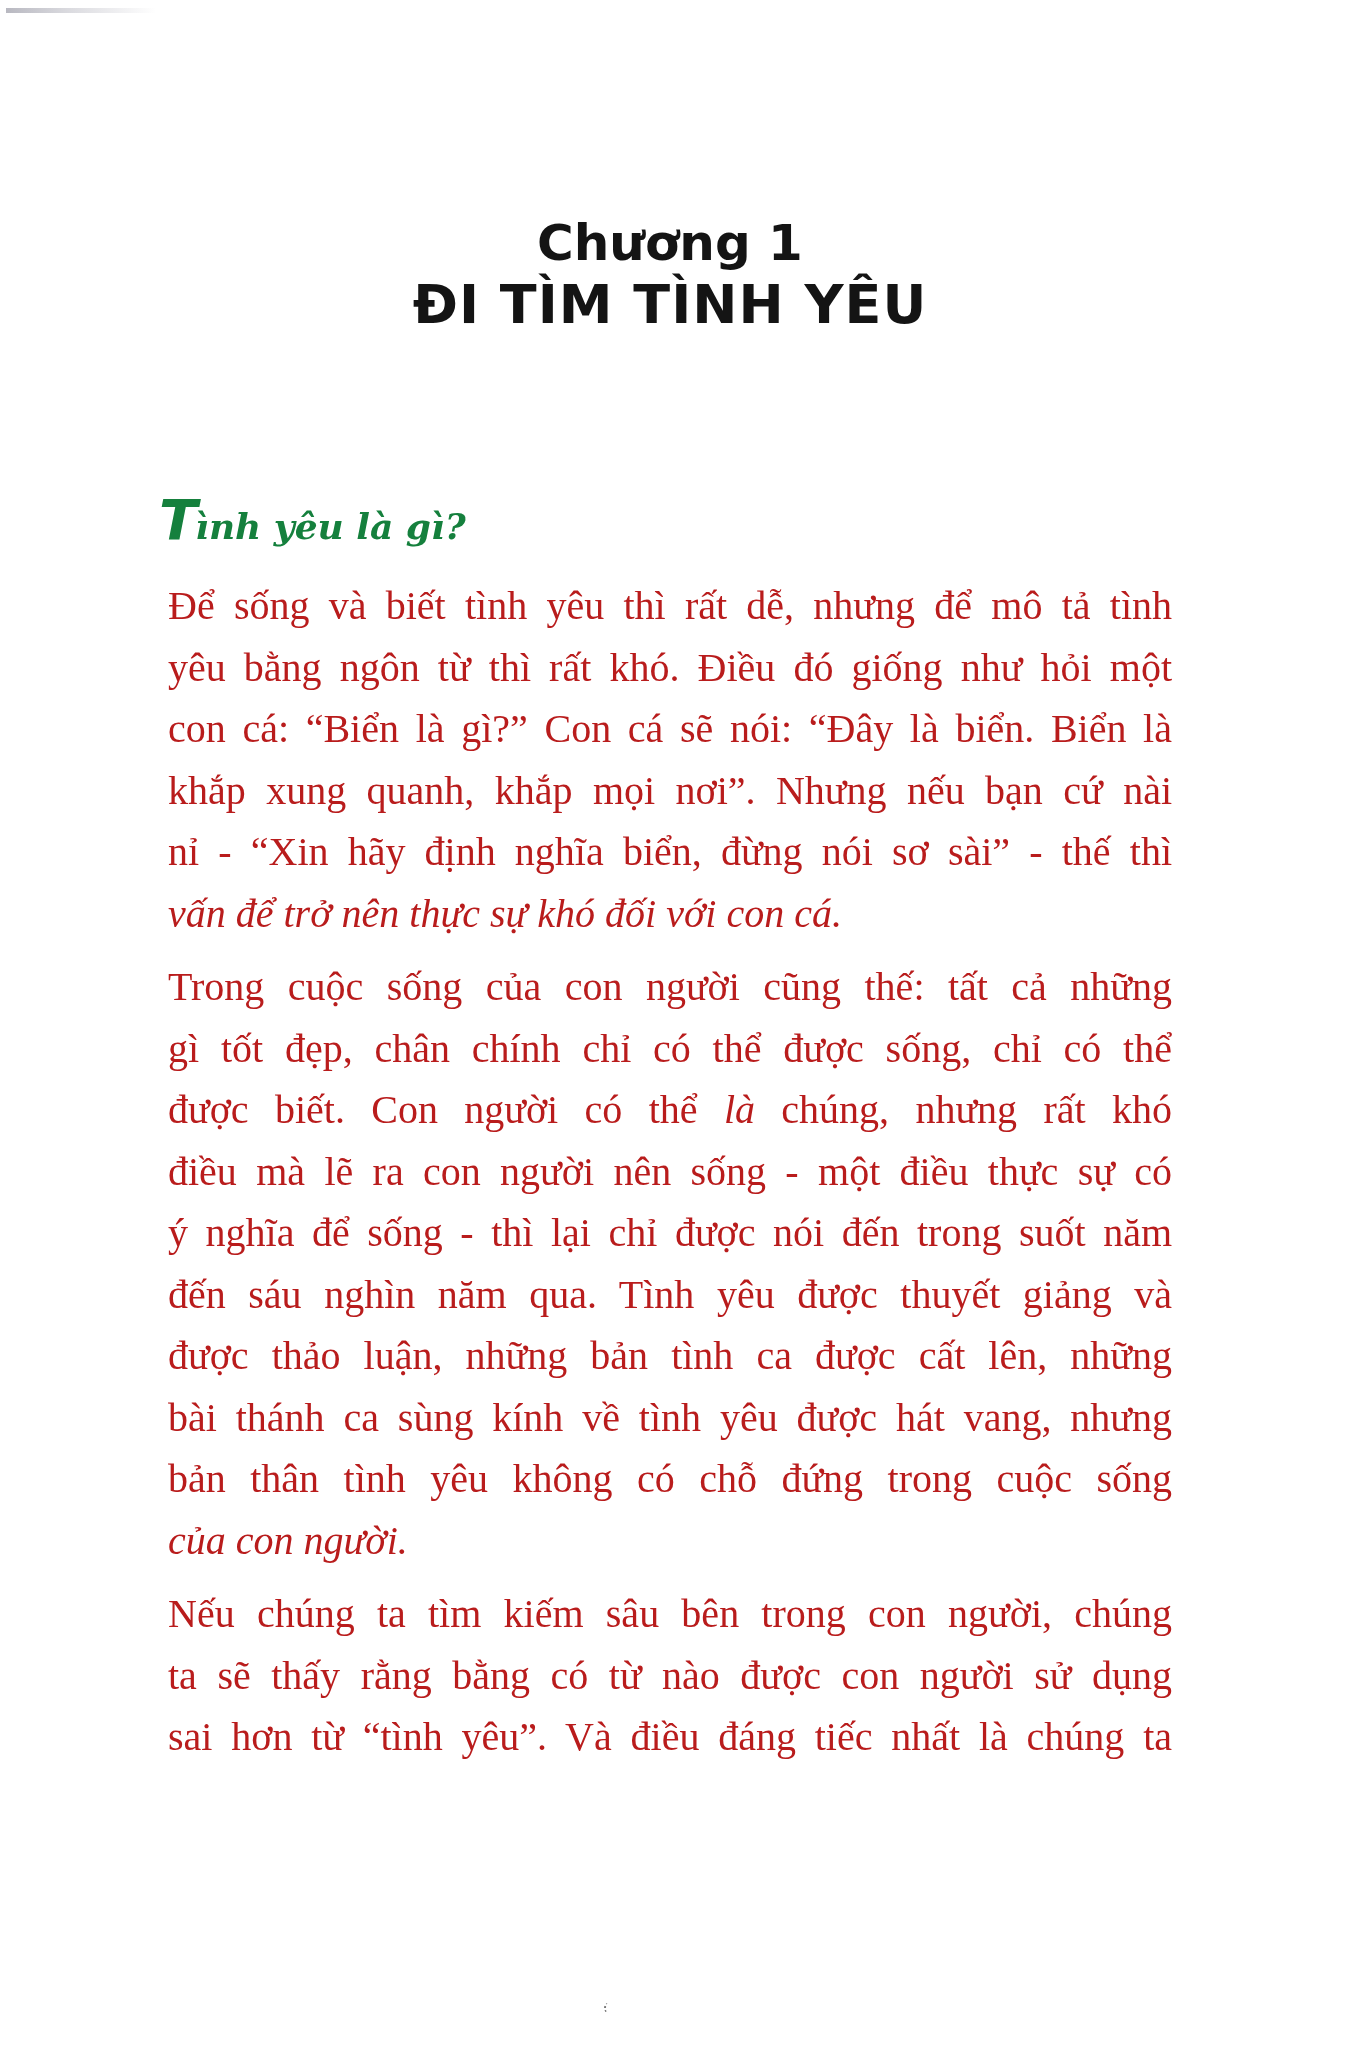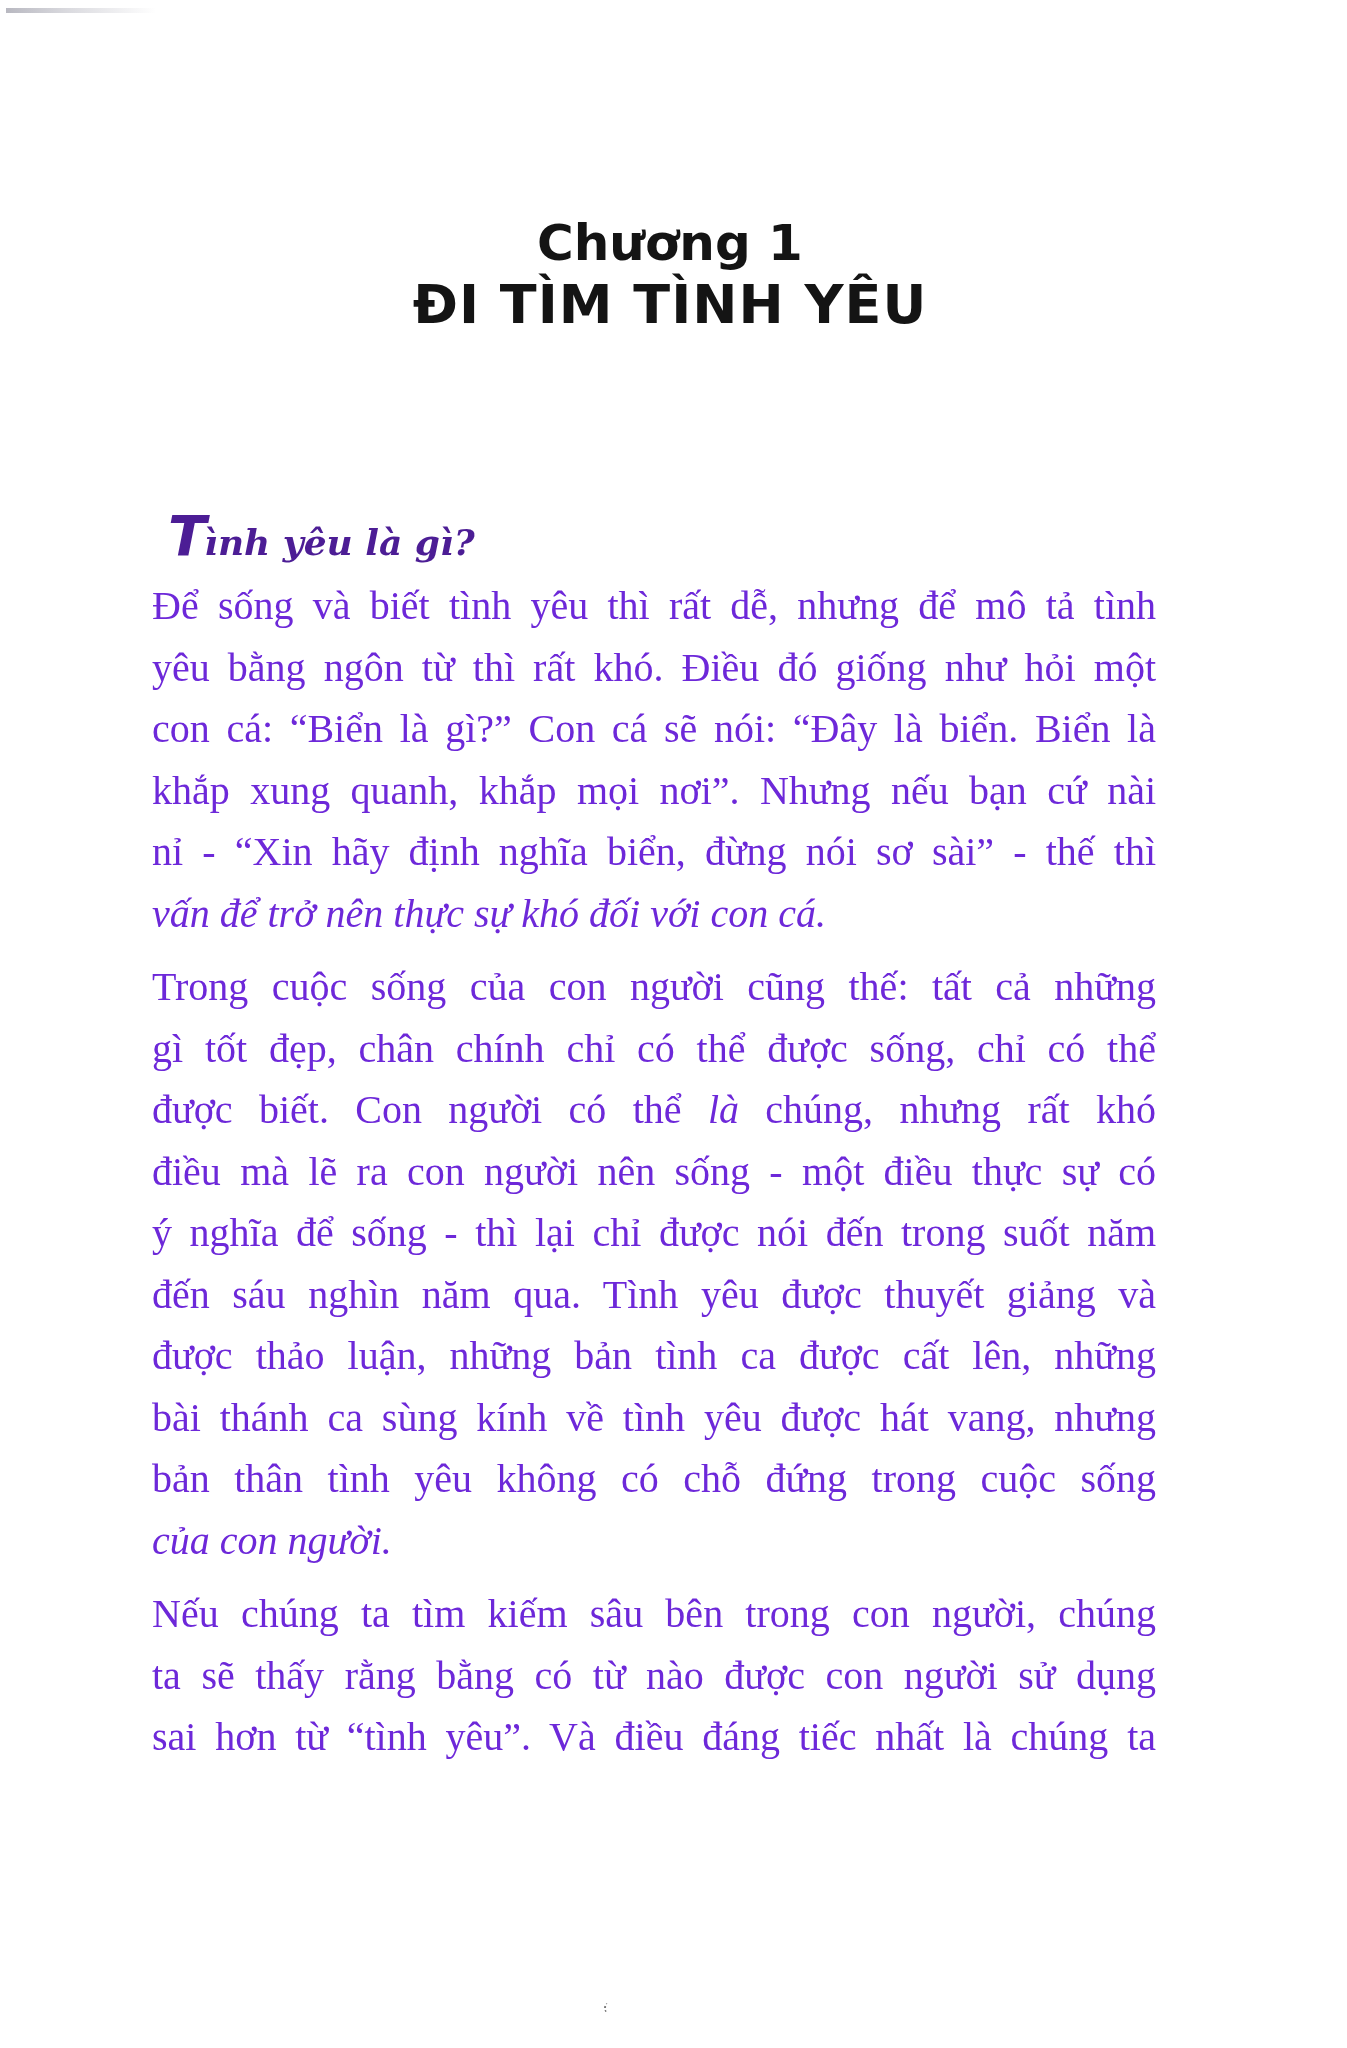--- a/index.html
+++ b/index.html
@@ -41,43 +41,43 @@
     }
     .chapter-title {
       display: block;
       font-size: 54px;
       font-weight: bold;
       line-height: 62px;
       letter-spacing: 1px;
     }
     .section-heading {
       position: absolute;
-      left: 16px; top: 496px;
+      left: 7px; top: 496px;
       font-family: "DejaVu Serif", serif;
       font-style: italic;
       font-weight: bold;
       font-size: 36px;
-      line-height: 80px;
-      color: #4c1d95;
+      line-height: 48px;
+      color: #15803d;
       white-space: nowrap;
     }
     .section-heading .initial {
       font-family: "DejaVu Sans", sans-serif;
       font-style: italic;
       font-weight: bold;
       font-size: 56px;
       letter-spacing: -2px;
     }
     .body-text {
       position: absolute;
-      left: 0; top: 575px;
+      left: 16px; top: 575px;
       width: 1004px;
       font-family: "Liberation Serif", serif;
       font-size: 40px;
-      color: #6d28d9;
+      color: #b91c1c;
     }
     .para { margin: 0 0 12px 0; }
     .line {
       display: block;
       height: 61.5px;
       line-height: 61.5px;
       white-space: nowrap;
       text-align: justify;
       text-align-last: justify;
     }

